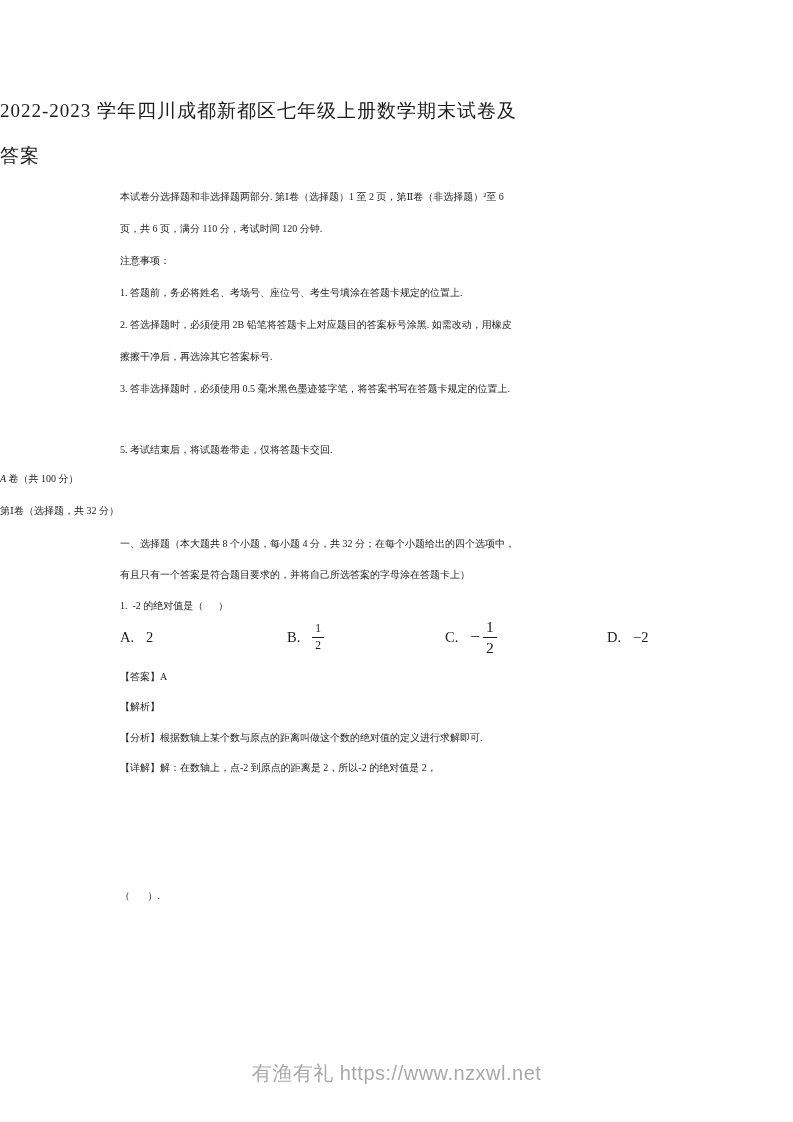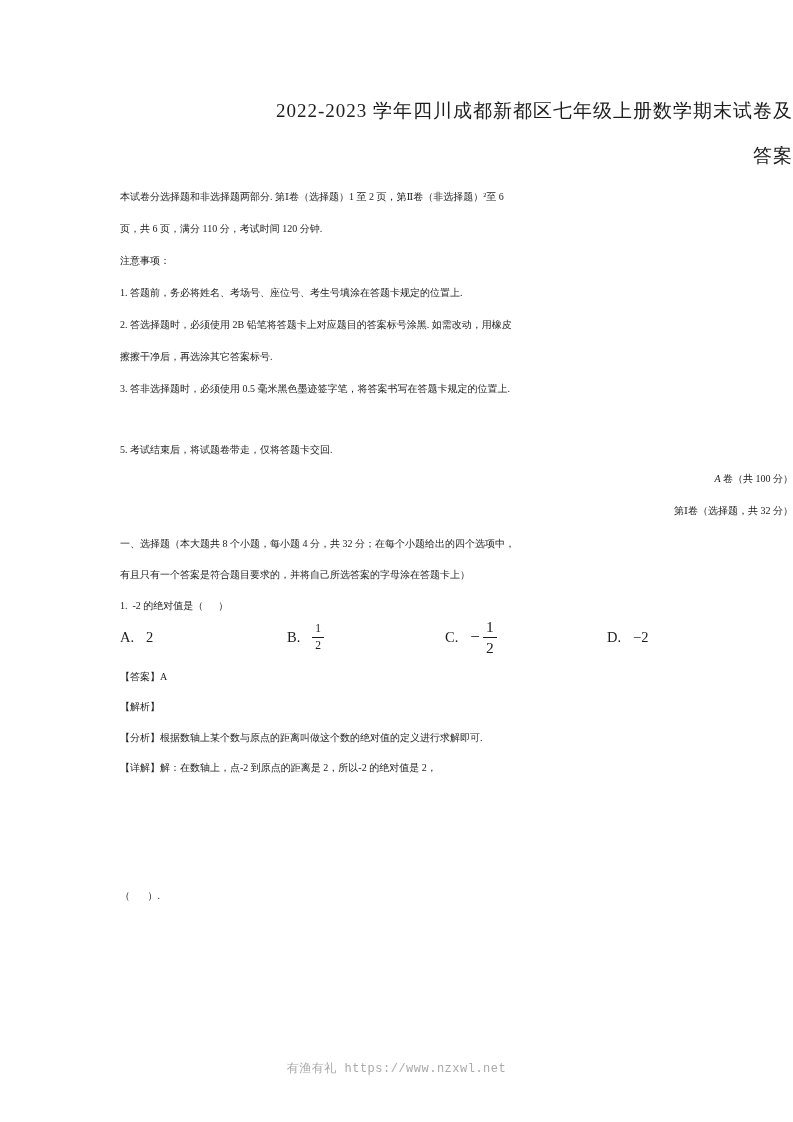--- a/index.html
+++ b/index.html
@@ -22,21 +22,21 @@
     right: 90px;
     font-size: 10px;
     line-height: 22px;
     color: #1c1c1c;
     white-space: pre;
   }
   .center {
     left: 0;
     right: 0;
     width: 100%;
-    text-align: right;
+    text-align: left;
     white-space: normal;
   }
   .title {
     font-size: 19px;
     letter-spacing: 1px;
   }
   .italic { font-style: italic; }
   .options-row {
     position: absolute;
     left: 0;
@@ -72,22 +72,22 @@
   .frac .den { padding-top: 1px; }
   .frac-small { font-size: 11.5px; }
   .frac-large { font-size: 15.5px; }
   .minus-large { font-size: 17px; margin-right: 3px; }
   .footer {
     position: absolute;
     top: 1060px;
     left: 0;
     width: 100%;
     text-align: center;
-    font-family: Liberation Mono, monospace;
-    font-size: 12px;
+    font-family: Liberation Sans, sans-serif;
+    font-size: 20px;
     color: #a9a9a9;
     letter-spacing: 0.5px;
   }
 </style>
 </head>
 <body>
 
 <div class="page">
 
   <div class="line center title" style="top:100px">2022-2023 学年四川成都新都区七年级上册数学期末试卷及</div>

